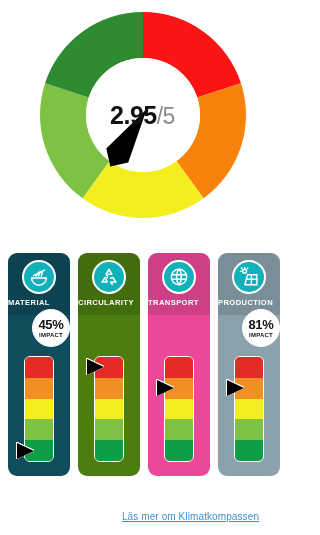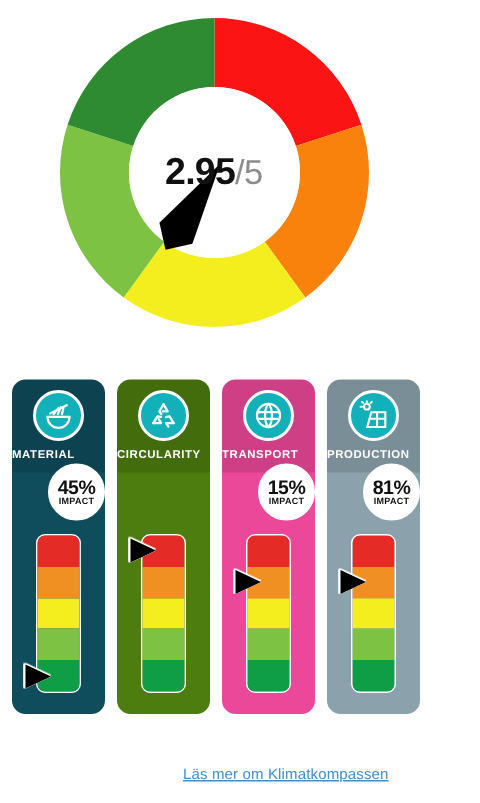--- a/index.html
+++ b/index.html
@@ -237,24 +237,20 @@
       <div class="card-top"></div>
       <div class="icon-circle">
         <svg width="22" height="22" viewBox="0 0 24 24" fill="none" stroke="#ffffff" stroke-width="1.6">
           <circle cx="12" cy="12" r="8.4"></circle>
           <path d="M12 3.6 C8.6 7 8.6 17 12 20.4 C15.4 17 15.4 7 12 3.6 Z"></path>
           <line x1="3.8" y1="9.6" x2="20.2" y2="9.6"></line>
           <line x1="3.8" y1="14.4" x2="20.2" y2="14.4"></line>
         </svg>
       </div>
       <div class="card-title">TRANSPORT</div>
-      <div class="impact-circle">
-        <div class="impact-pct">15%</div>
-        <div class="impact-label">IMPACT</div>
-      </div>
       <div class="bar">
         <div class="seg" style="background: rgb(229, 43, 37);"></div>
         <div class="seg" style="background: rgb(240, 144, 34);"></div>
         <div class="seg" style="background: rgb(244, 238, 30);"></div>
         <div class="seg" style="background: rgb(125, 194, 66);"></div>
         <div class="seg" style="background: rgb(15, 157, 70);"></div>
       </div>
       <div class="marker" style="top: 126.8px; left: 9px;"></div>
     </div>
     <div class="card" style="left: 218px; background: rgb(139, 162, 173);">

